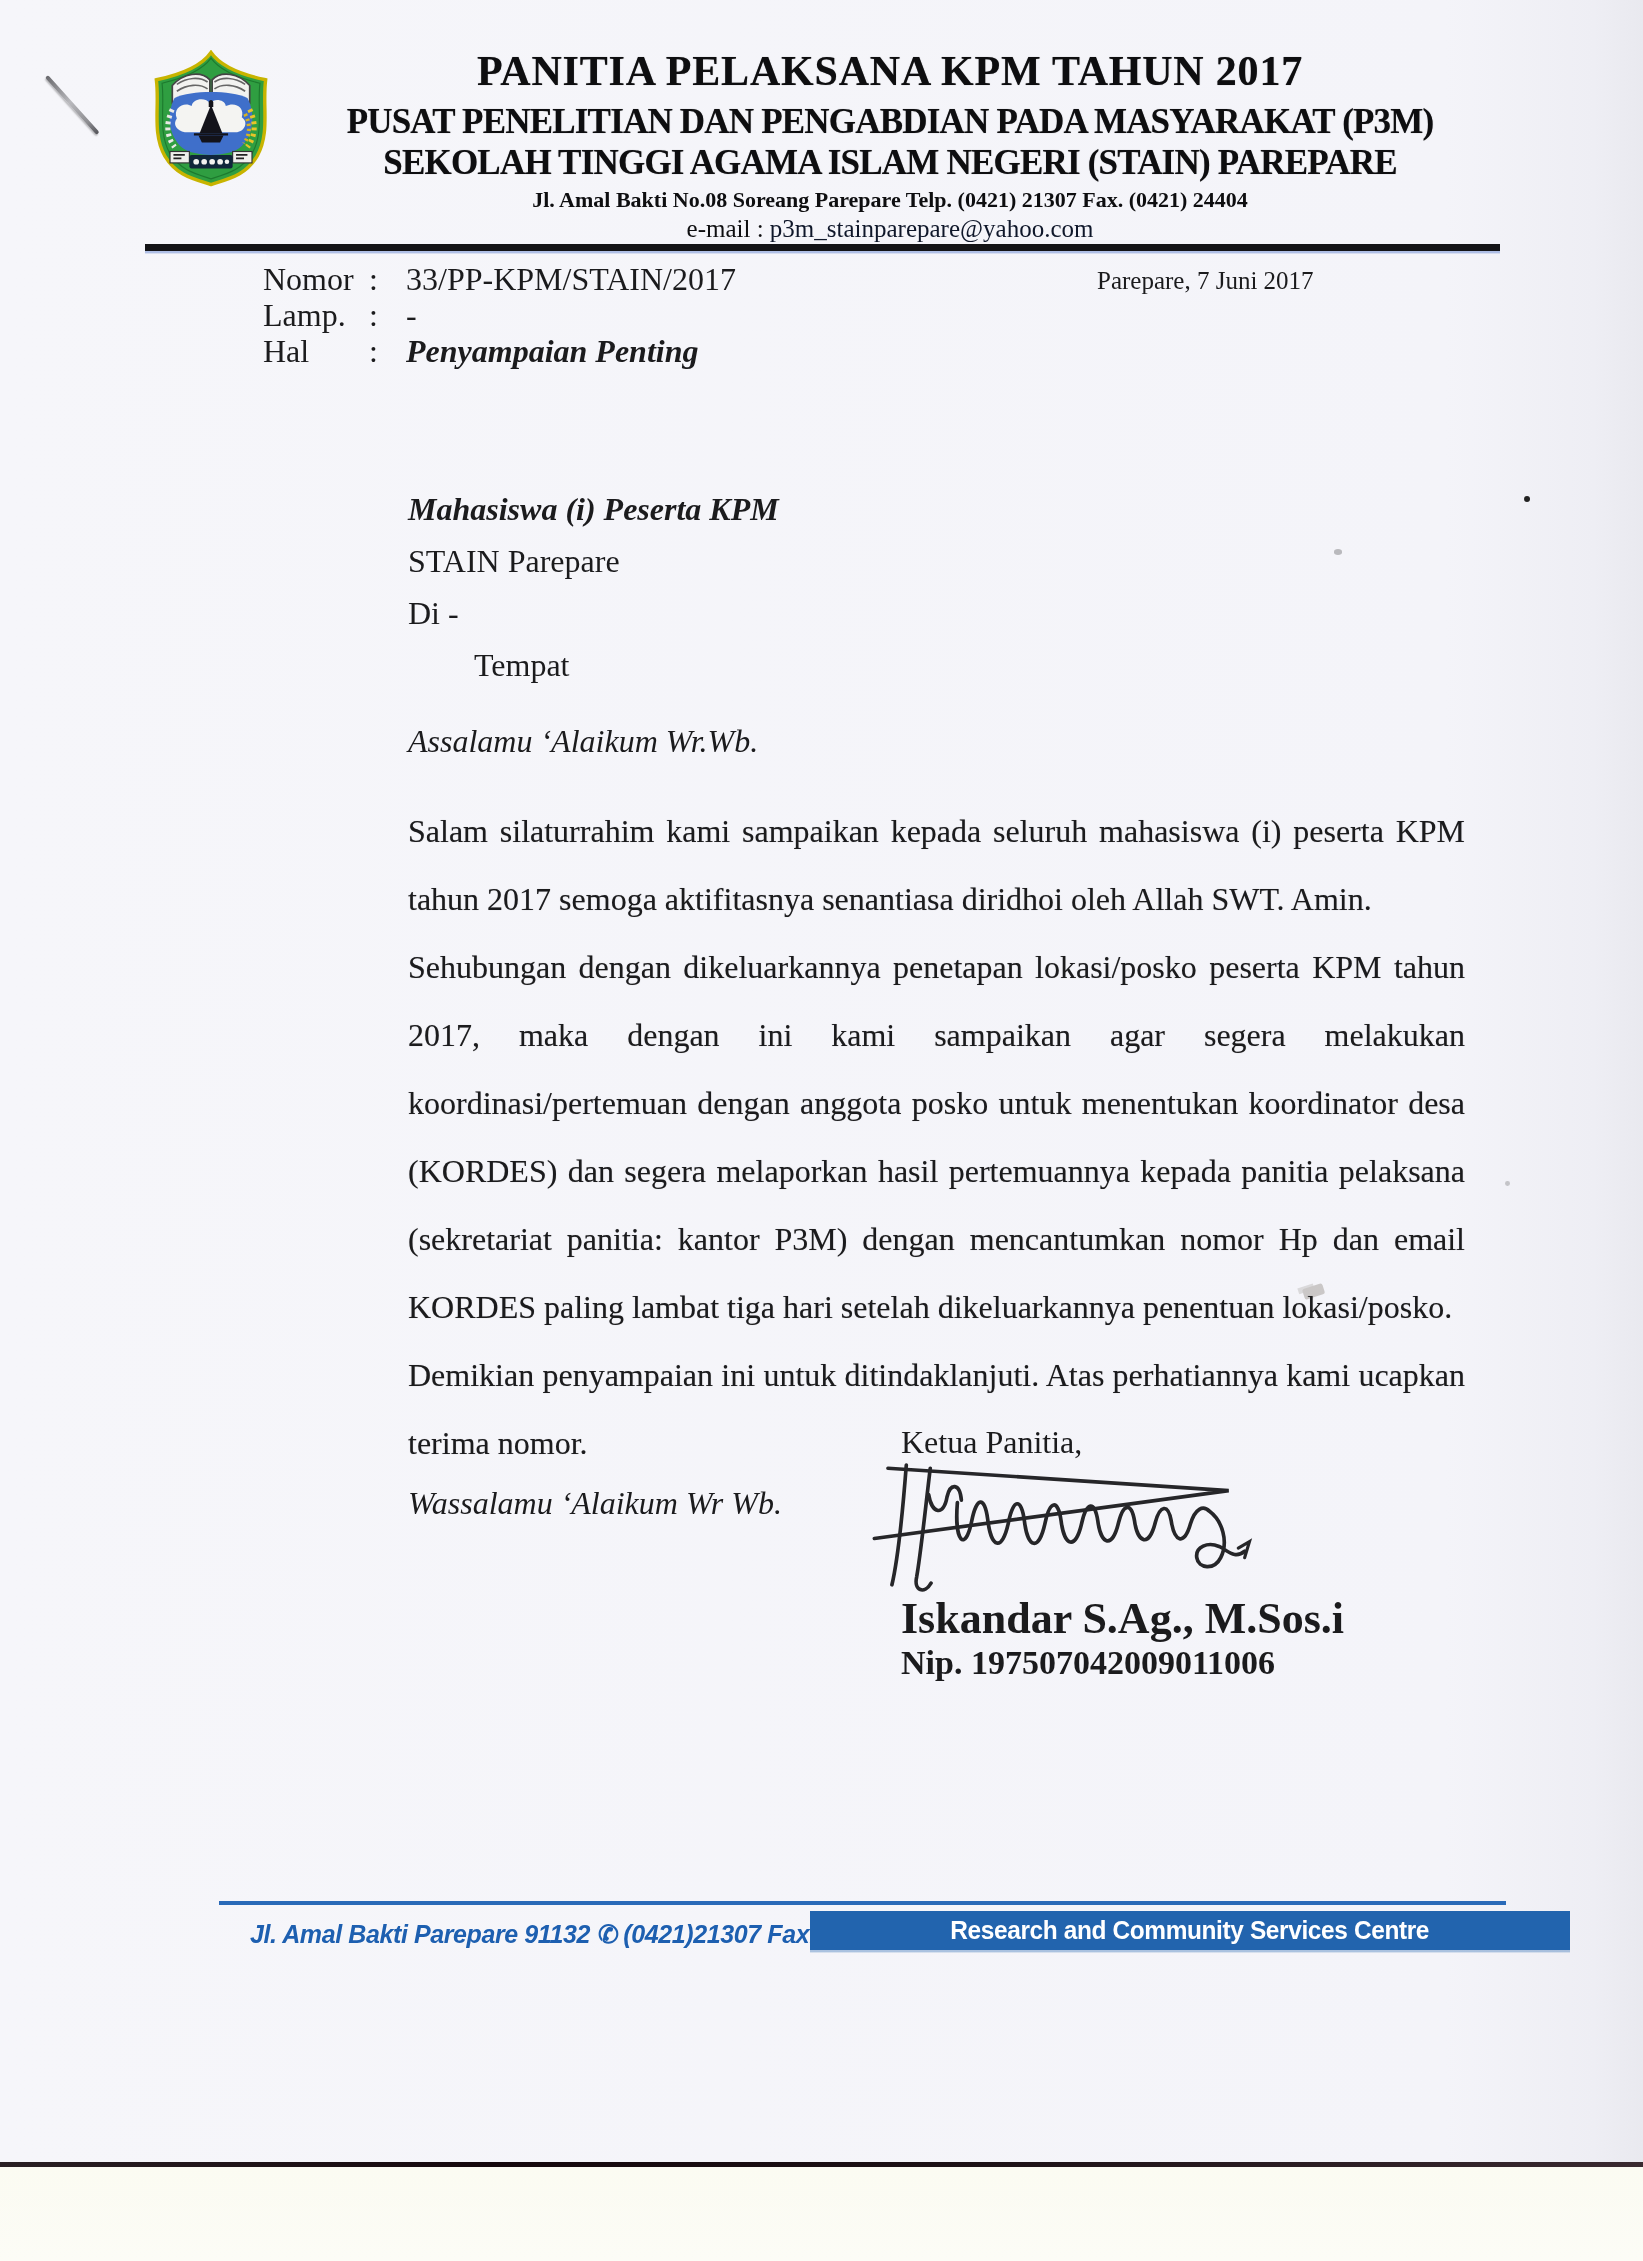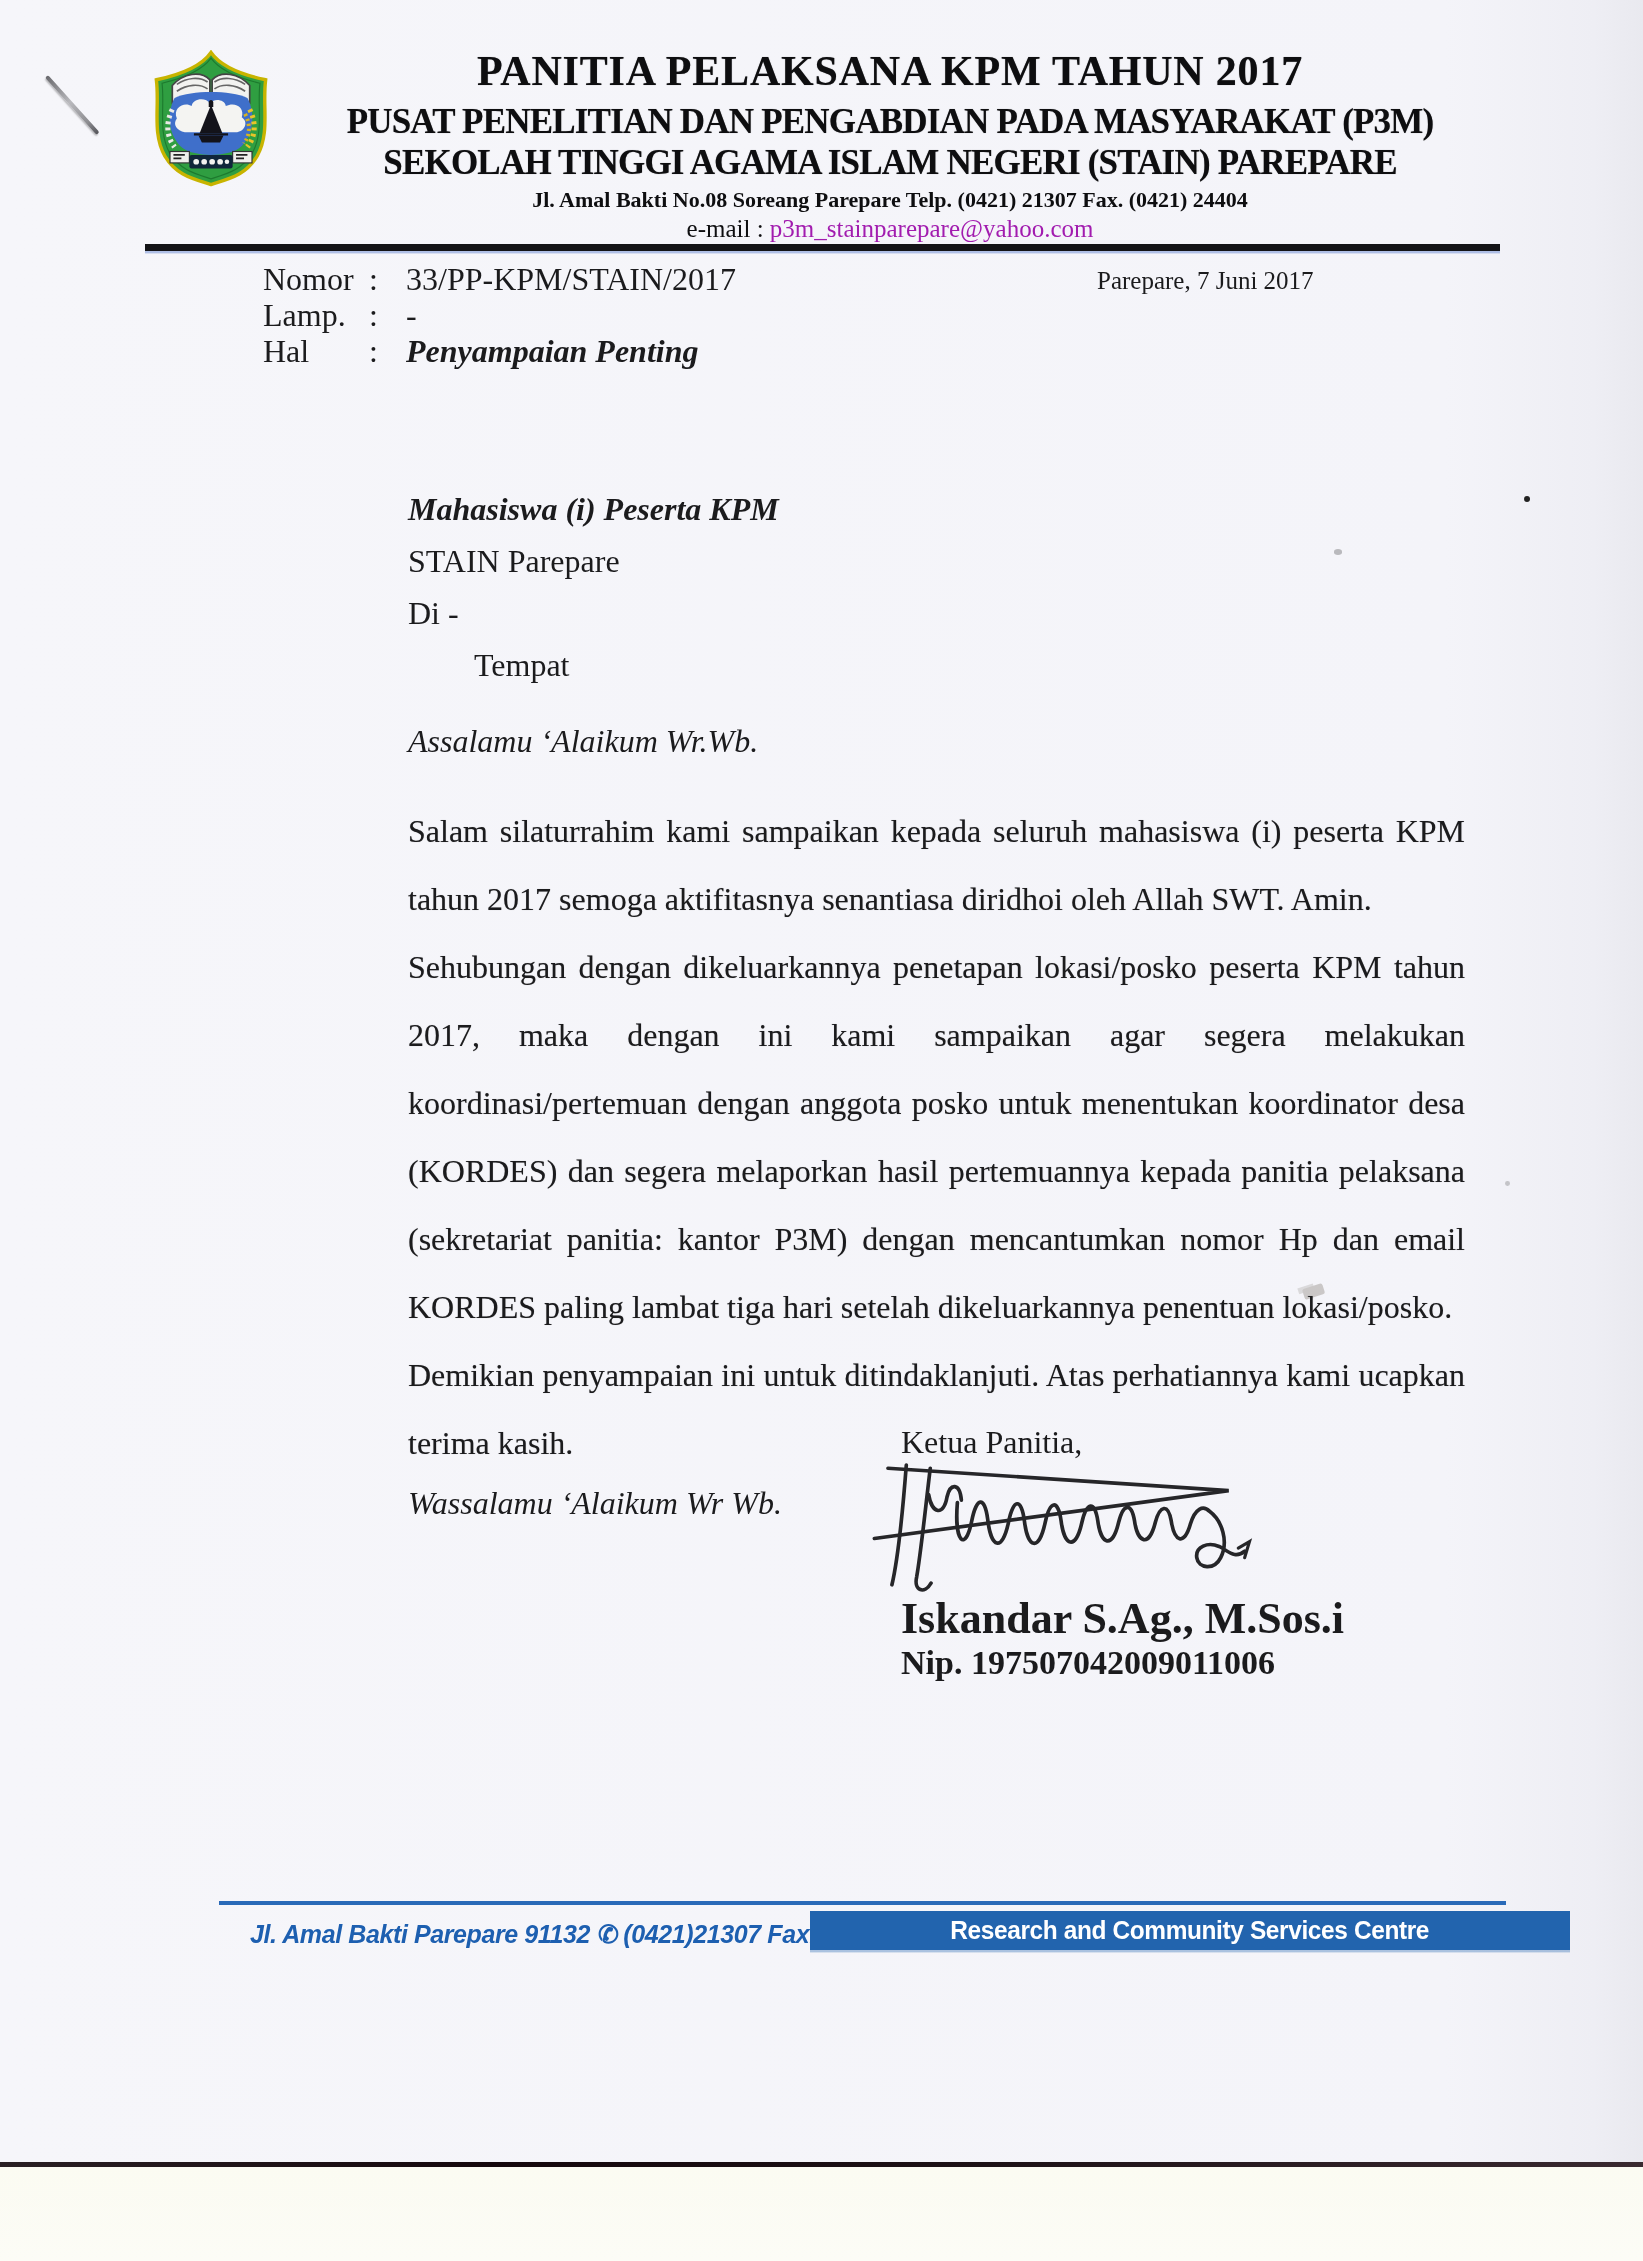--- a/index.html
+++ b/index.html
@@ -24,21 +24,21 @@
   .logo{position:absolute;left:137px;top:50px;width:148px;height:137px;filter:blur(0.3px);}
   .header-text{position:absolute;left:314px;top:48px;width:1152px;text-align:center;color:#0e0e10;}
   .h-title{font-size:42px;font-weight:bold;line-height:47px;letter-spacing:0.8px;
     text-shadow:0 0 0.8px rgba(0,0,0,.55);}
   .h-line2{font-size:35px;font-weight:bold;line-height:40px;margin-top:7.3px;letter-spacing:-0.8px;
     text-shadow:0 0 0.8px rgba(0,0,0,.5);}
   .h-line3{font-size:35px;font-weight:bold;line-height:39px;margin-top:0.8px;letter-spacing:-0.8px;
     text-shadow:0 0 0.8px rgba(0,0,0,.5);}
   .h-address{font-size:22px;font-weight:bold;line-height:26px;margin-top:4.8px;letter-spacing:0;}
   .h-email{font-size:25px;line-height:29px;margin-top:1.6px;}
-  .h-email .mail-link{color:#a21caf;}
+  .h-email .mail-link{color:#0f172a;}
   .header-rule{position:absolute;left:145px;top:244px;width:1355px;height:7.3px;background:#141417;
     box-shadow:0 2.4px 0 rgba(70,110,200,.40);}
 
   
   .meta{position:absolute;left:263px;top:261px;font-size:32px;}
   .meta-row{display:flex;line-height:36px;}
   .m-label{width:106px;}
   .m-colon{width:37px;text-align:left;}
   .m-value{white-space:nowrap;}
   .m-value.hal{font-weight:bold;font-style:italic;}
@@ -163,21 +163,21 @@
     <div class="r-emph">Mahasiswa (i) Peserta KPM</div>
     <div>STAIN Parepare</div>
     <div>Di -</div>
     <div class="r-indent">Tempat</div>
   </div>
 
   <div class="letter-body">
     <p class="salutation">Assalamu ‘Alaikum Wr.Wb.</p>
     <p class="par">Salam silaturrahim kami sampaikan kepada seluruh mahasiswa (i) peserta KPM tahun 2017 semoga aktifitasnya senantiasa diridhoi oleh Allah SWT. Amin.</p>
     <p class="par">Sehubungan dengan dikeluarkannya penetapan lokasi/posko peserta KPM tahun 2017, maka dengan ini kami sampaikan agar segera melakukan koordinasi/pertemuan dengan anggota posko untuk menentukan koordinator desa (KORDES) dan segera melaporkan hasil pertemuannya kepada panitia pelaksana (sekretariat panitia: kantor P3M) dengan mencantumkan nomor Hp dan email KORDES paling lambat tiga hari setelah dikeluarkannya penentuan lokasi/posko.</p>
-    <p class="par">Demikian penyampaian ini untuk ditindaklanjuti. Atas perhatiannya kami ucapkan terima kasih.</p>
+    <p class="par">Demikian penyampaian ini untuk ditindaklanjuti. Atas perhatiannya kami ucapkan terima nomor.</p>
     <p class="closing">Wassalamu ‘Alaikum Wr Wb.</p>
   </div>
 
   <div class="sig-title">Ketua Panitia,</div>
   <svg class="sig-svg" viewBox="0 0 500 175">
     <g fill="none" stroke="#17171a" stroke-width="4.6" stroke-linecap="round" opacity=".93">
       <path d="M25 12 L452 40 L8 100"></path>
       <path d="M48 8 C44 60 37 128 30 158"></path>
       <path d="M78 12 C72 62 66 120 61 148 C57 166 71 170 79 156"></path>
       <path d="M76 45 C80 70 95 72 99 48 C103 30 115 30 117 52"></path>

